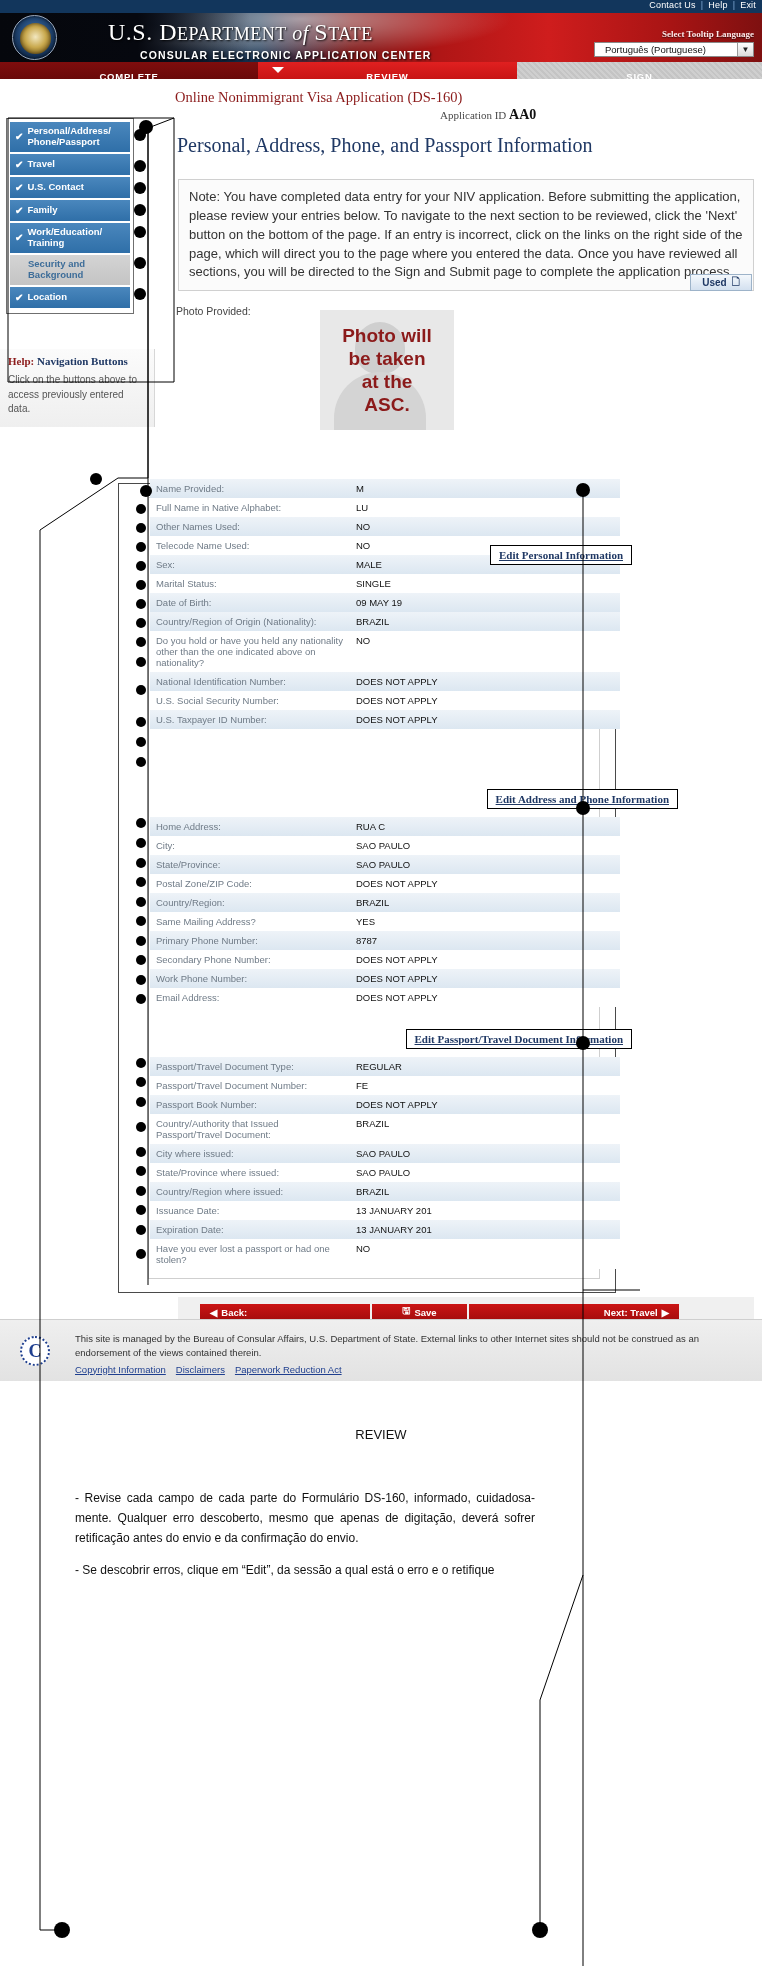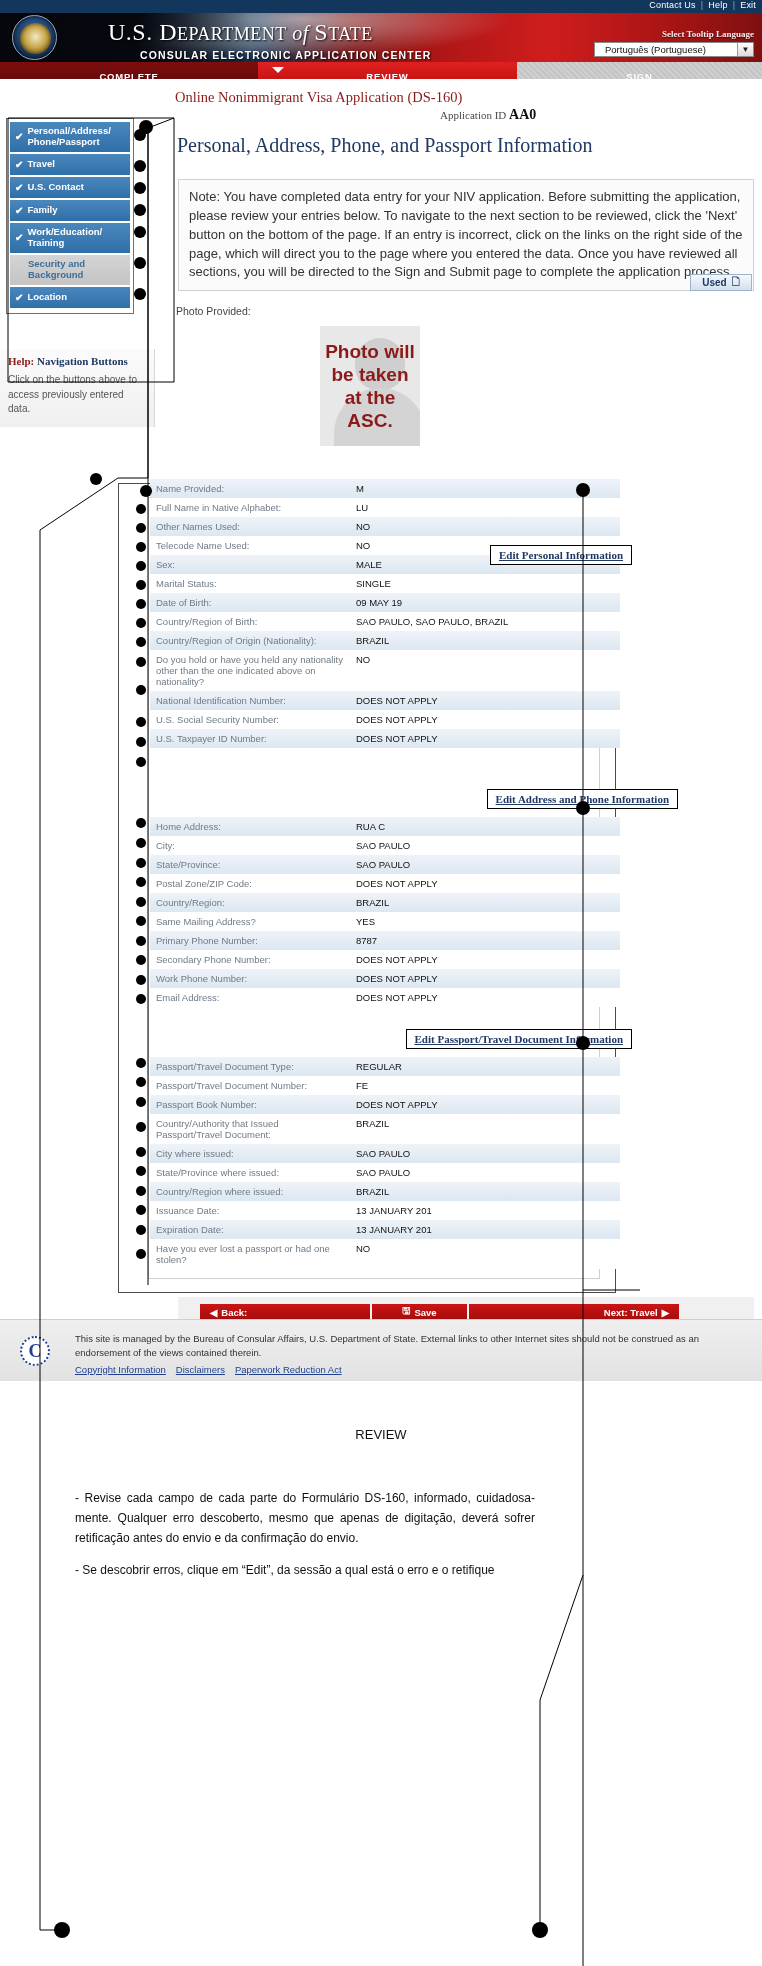--- a/index.html
+++ b/index.html
@@ -151,21 +151,21 @@
     width:62px; height:17px;
     background:linear-gradient(to bottom,#f4f8fc,#d3e0ef);
     border:1px solid #9db3c9;
     display:flex; align-items:center; justify-content:center; gap:5px;
     font-size:10px; font-weight:bold; color:#1f3864;
   }
   .photolabel {
     position:absolute; left:176px; top:226px; font-size:10.5px; color:#444;
   }
   .photobox {
-    position:absolute; left:320px; top:247px; width:100px; height:120px;
+    position:absolute; left:320px; top:231px; width:134px; height:120px;
     background:#e8e8e8;
     display:flex; flex-direction:column; align-items:center; justify-content:center;
     overflow:hidden;
   }
   .photo-silhouette {
     position:absolute; left:35px; top:12px; width:50px; height:52px;
     background:#cfcfcf; border-radius:50% 50% 45% 45%;
   }
   .photo-silhouette2 {
     position:absolute; left:14px; top:62px; width:92px; height:58px;
@@ -415,24 +415,20 @@
             <td class="lbl">Sex:</td>
             <td class="val">MALE</td>
           </tr>
       <tr class="even">
             <td class="lbl">Marital Status:</td>
             <td class="val">SINGLE</td>
           </tr>
       <tr class="odd">
             <td class="lbl">Date of Birth:</td>
             <td class="val">09 MAY 19</td>
-          </tr>
-      <tr class="even">
-            <td class="lbl">Country/Region of Birth:</td>
-            <td class="val">SAO PAULO, SAO PAULO, BRAZIL</td>
           </tr>
       <tr class="odd">
             <td class="lbl">Country/Region of Origin (Nationality):</td>
             <td class="val">BRAZIL</td>
           </tr>
       <tr class="even">
             <td class="lbl">Do you hold or have you held any nationality other than the one indicated above on nationality?</td>
             <td class="val">NO</td>
           </tr>
       <tr class="odd">

